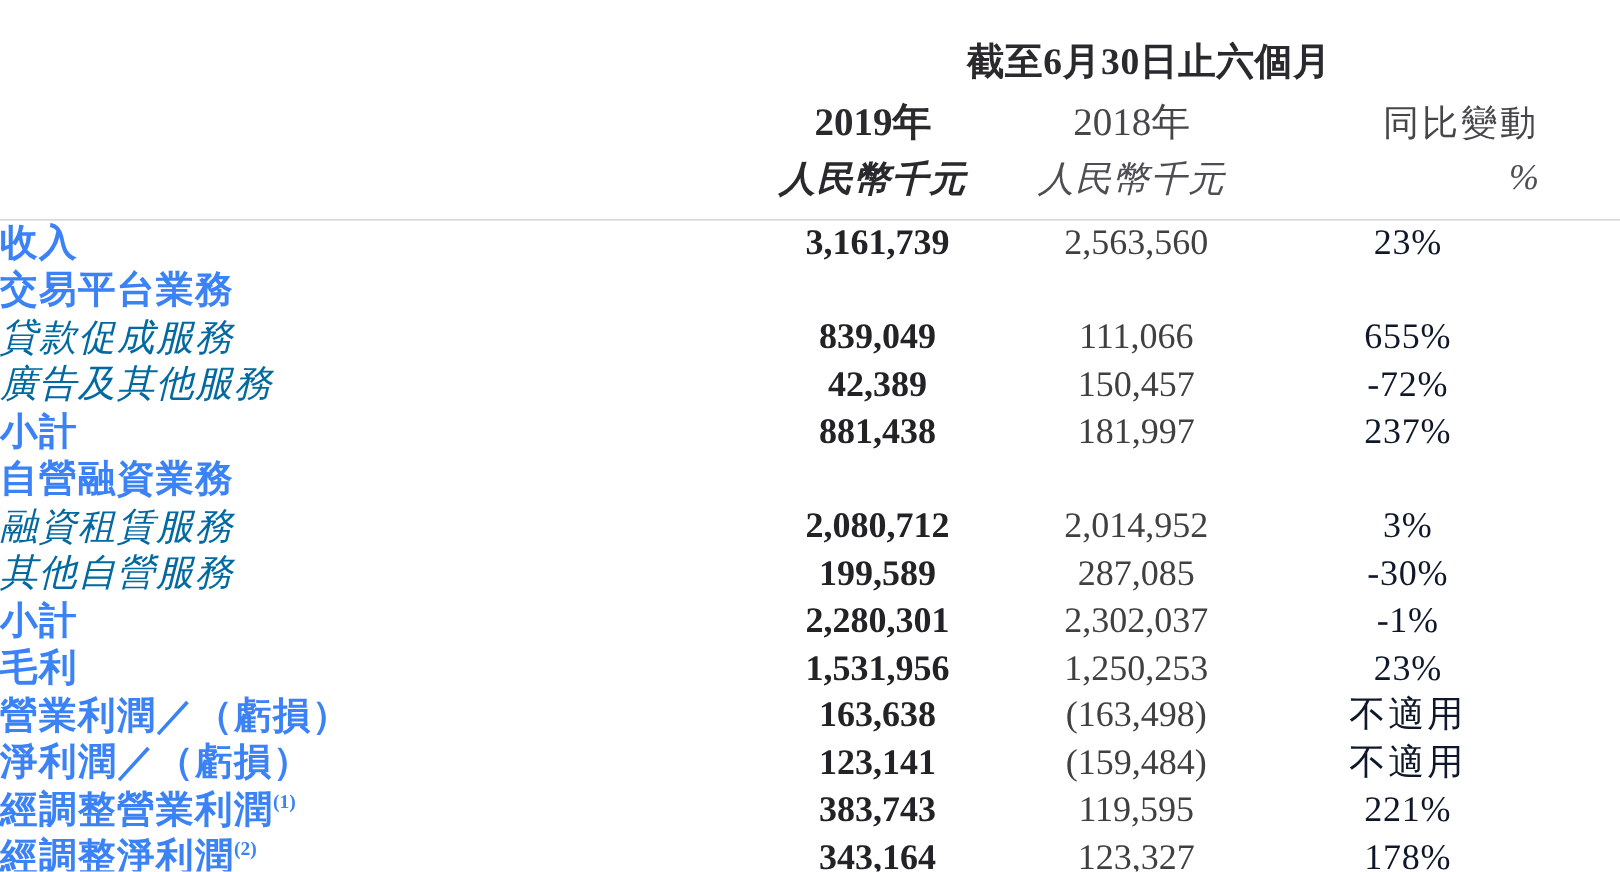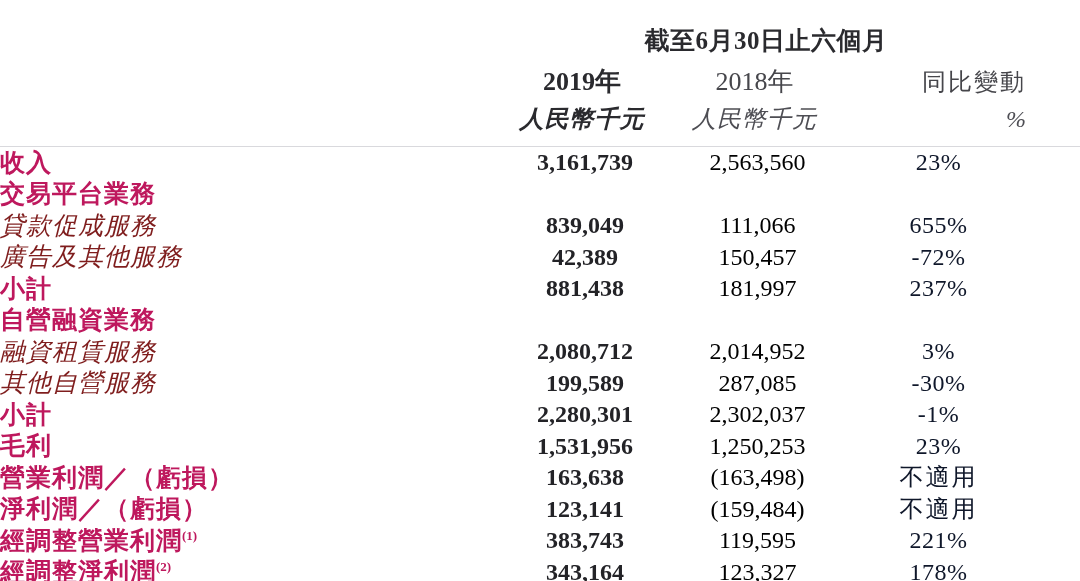--- a/index.html
+++ b/index.html
@@ -101,39 +101,39 @@
   
   tr.row td { padding: 0; }
 
   .lbl {
     text-align: left;
     font-size: 25px;
     padding: 3px 0 3px 42px;
     white-space: nowrap;
     line-height: 1.26;
   }
-  .lbl.bold   { font-weight: bold; color: #be185d; letter-spacing: 1px; }
-  .lbl.italic { font-style: italic; font-weight: normal; color: #7f1d1d; letter-spacing: 1px; }
+  .lbl.bold   { font-weight: bold; color: #3b82f6; letter-spacing: 1px; }
+  .lbl.italic { font-style: italic; font-weight: normal; color: #0369a1; letter-spacing: 1px; }
 
   .lbl .fn {
     font-size: 13px;
     vertical-align: super;
     line-height: 0;
     letter-spacing: 0;
   }
 
   .num {
     text-align: center;
     font-size: 24px;
     padding: 3px 6px 3px 0;
     white-space: nowrap;
     line-height: 1.26;
   }
   .num.y19 { font-weight: bold; color: #232327; }
-  .num.y18 { font-weight: normal; color: #000000; }
+  .num.y18 { font-weight: normal; color: #404040; }
   .num.chg { font-weight: normal; color: #0f172a; letter-spacing: 0.5px; }
   .num.chg.na { letter-spacing: 2px; }
 </style>
 </head>
 <body>
 
 <div class="sheet">
   <table class="fin">
     <colgroup>
       <col class="c-label">

